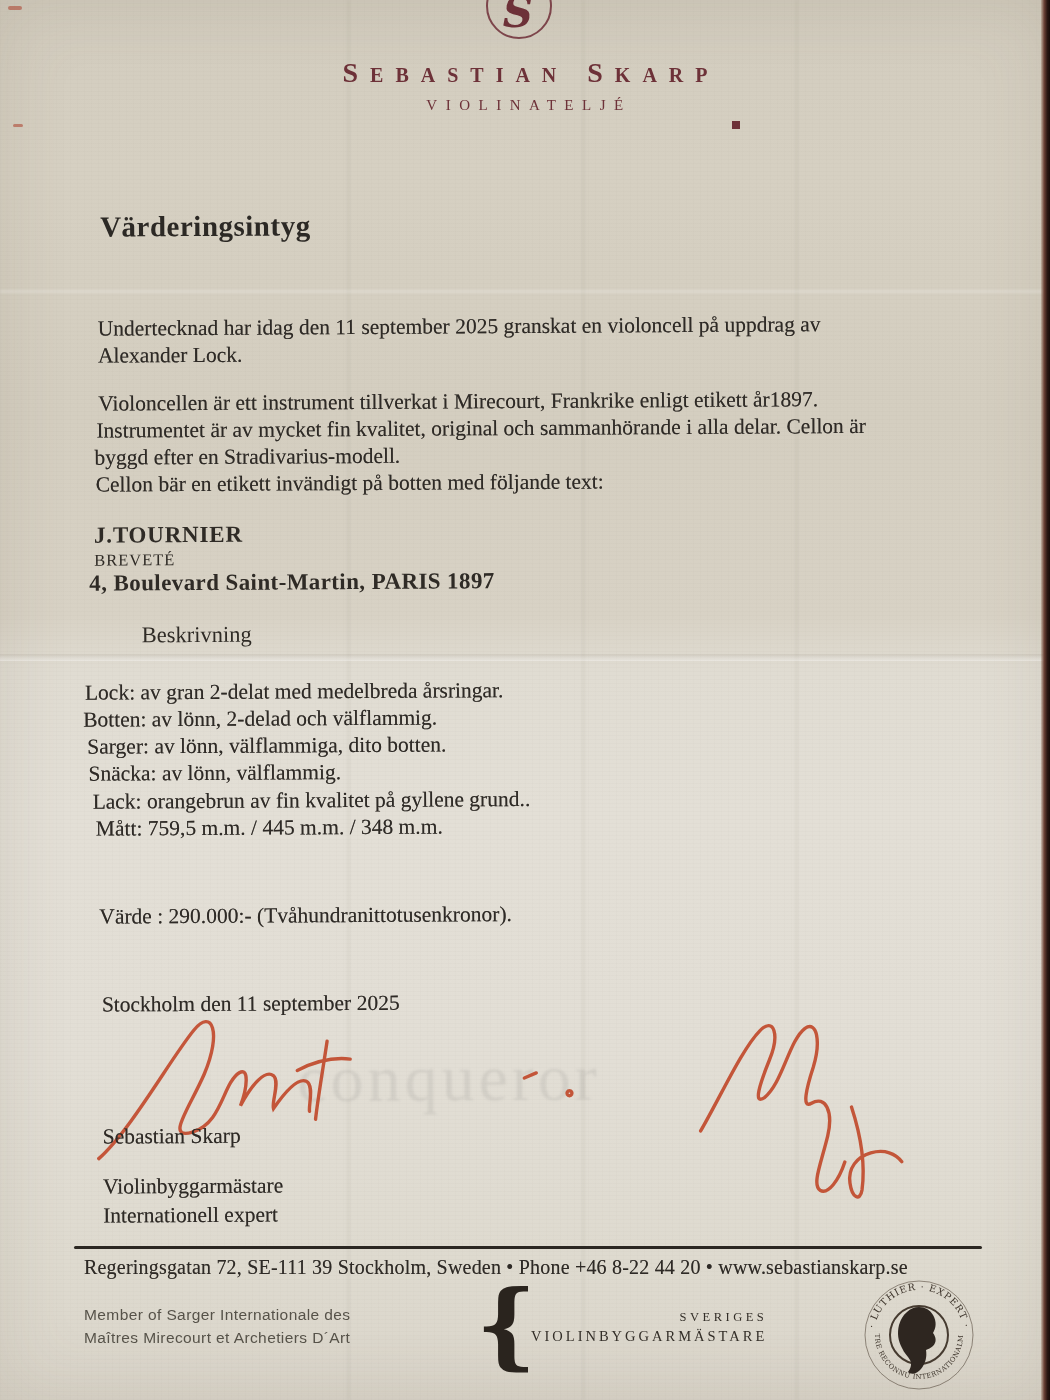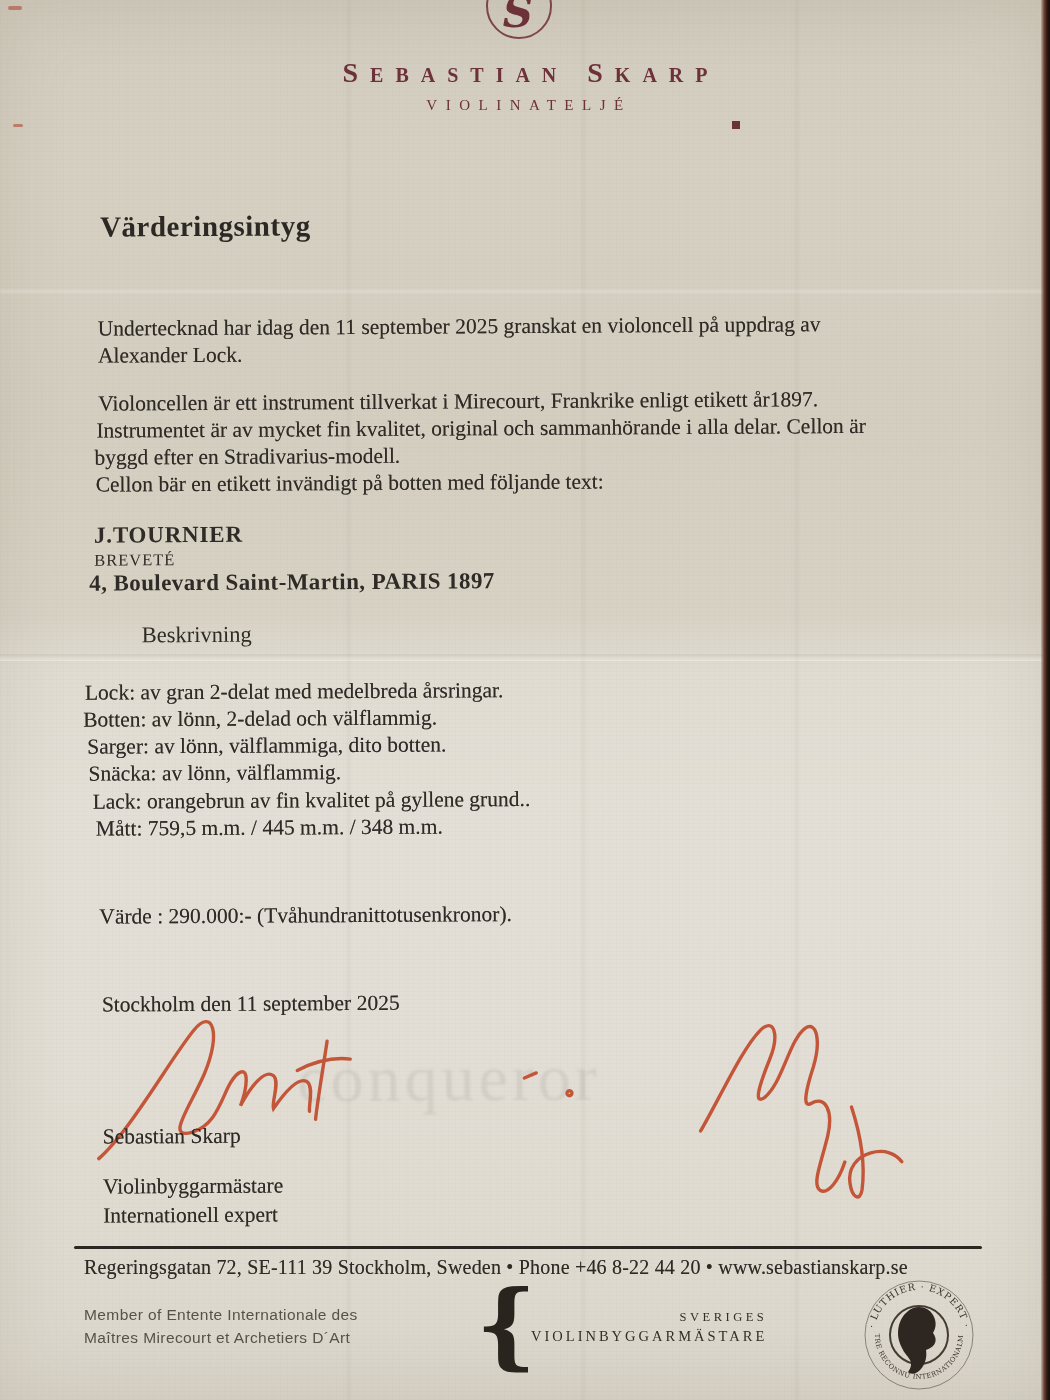--- a/index.html
+++ b/index.html
@@ -126,21 +126,21 @@
 
     <div class="line signer-name">Sebastian Skarp</div>
     <div class="line signer-t1">Violinbyggarmästare</div>
     <div class="line signer-t2">Internationell expert</div>
   </div>
 
   <div class="rule"></div>
   <div class="contact">Regeringsgatan 72, SE-111 39 Stockholm, Sweden  •  Phone +46 8-22 44 20  •  www.sebastianskarp.se</div>
 
   <div class="membership">
-    <div>Member of Entente Internationale des</div>
+    <div>Member of Sarger Internationale des</div>
     <div>Maîtres Mirecourt et Archetiers D´Art</div>
   </div>
 
   <div class="guild">
     <span class="brace">{</span>
     <span class="guild-text">
       <div class="guild-l1">SVERIGES</div>
       <div class="guild-l2">VIOLINBYGGARMÄSTARE</div>
     </span>
   </div>

